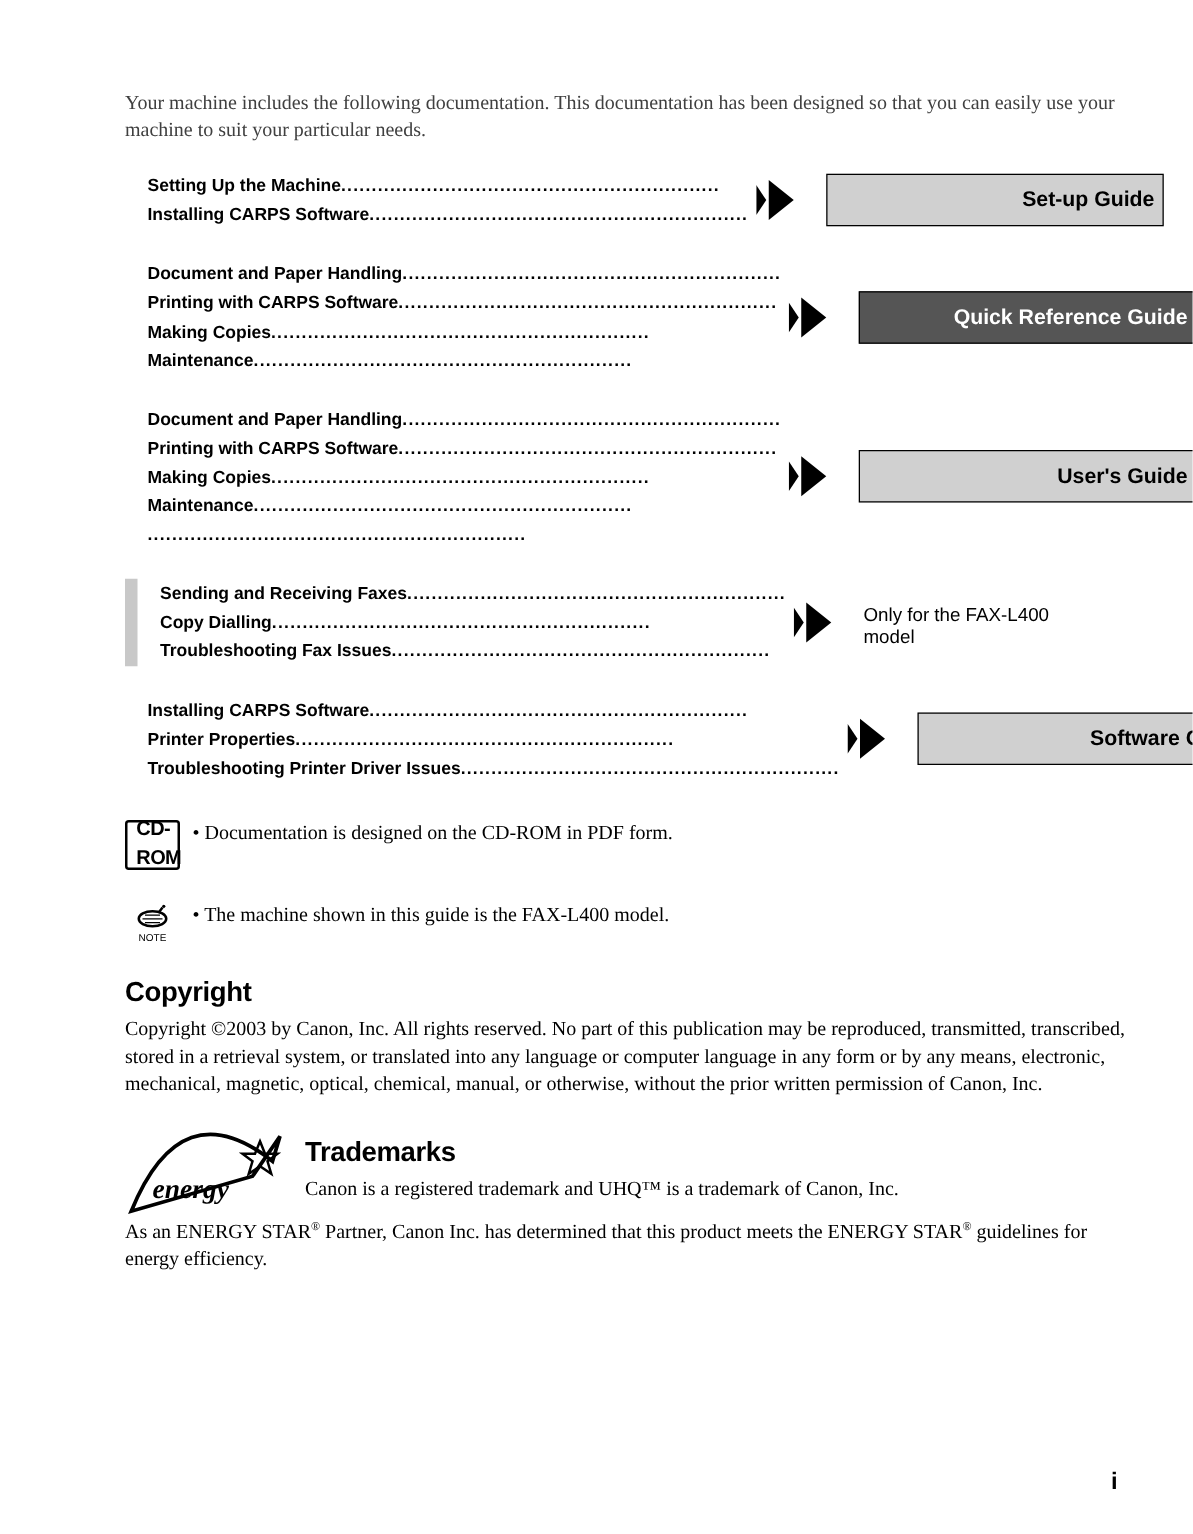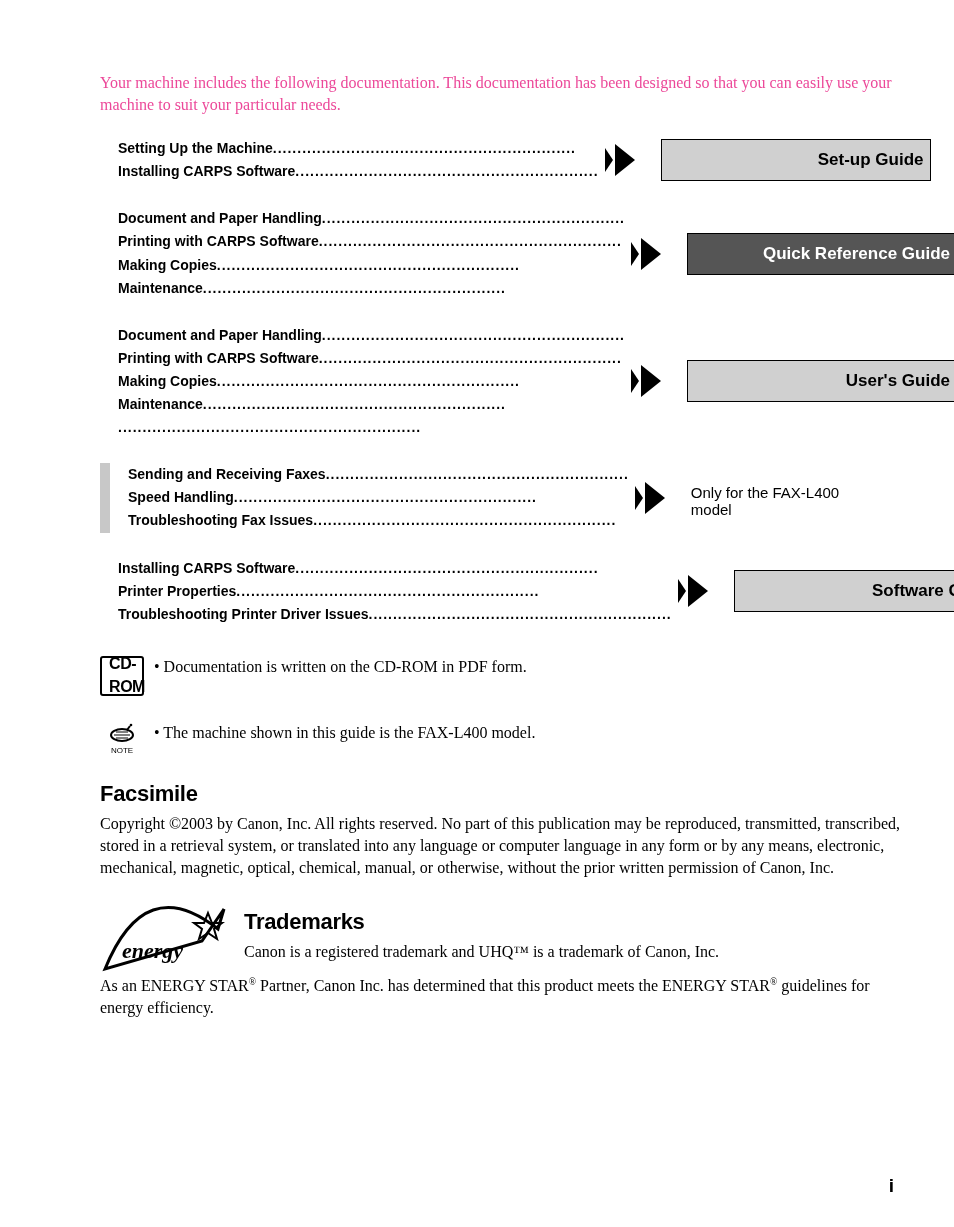--- a/index.html
+++ b/index.html
@@ -1,21 +1,21 @@
 <!DOCTYPE html>
 <html><head>
 <meta charset="utf-8">
 <style>
   html,body{margin:0;padding:0;background:#fff;color:#000;font-family:"Times New Roman",Times,serif;}
   .page{width:954px;height:1227px;position:relative;box-sizing:border-box;padding:60px 50px 60px 80px;}
   
   .heading-bar{display:flex;align-items:center;margin-bottom:14px;}
   .heading-bar .accent{width:20px;height:36px;background:#4d4d4d;margin-right:10px;}
   .heading-bar .title{flex:1;background:#9a9a9a;height:36px;display:flex;align-items:center;color:#fff;font-family:Arial,Helvetica,sans-serif;font-weight:900;font-size:26px;padding-left:10px;letter-spacing:-0.5px;}
-  .intro{font-size:16px;line-height:1.35;margin:12px 0 22px 20px;color:#ec4899;}
+  .intro{font-size:16px;line-height:1.35;margin:12px 0 22px 20px;color:#404040;}
   
   .guides{margin-left:20px;margin-top:20px;}
   .guide-row{display:flex;align-items:center;margin-bottom:24px;}
   .guide-row .sidebar{width:10px;align-self:stretch;background:#c8c8c8;margin-right:18px;}
   .guide-row .topics{flex:0 0 390px;font-family:Arial,Helvetica,sans-serif;font-weight:700;font-size:14px;line-height:1.65;}
   .guide-row .topics .topic{display:flex;}
   .guide-row .topics .topic .label{white-space:nowrap;}
   .guide-row .topics .topic .dots{flex:1;overflow:hidden;white-space:nowrap;letter-spacing:1px;}
   .guide-row .arrow{flex:0 0 48px;display:flex;justify-content:center;align-items:center;}
   .guide-row .arrow svg{width:36px;}
@@ -140,21 +140,21 @@
         </div>
       </div>
       <div class="guide-row">
         <div class="sidebar"></div>
         <div class="topics">
           <div class="topic">
             <span class="label">Sending and Receiving Faxes</span>
             <span class="dots">..............................................................</span>
           </div>
           <div class="topic">
-            <span class="label">Speed Handling</span>
+            <span class="label">Copy Dialling</span>
             <span class="dots">..............................................................</span>
           </div>
           <div class="topic">
             <span class="label">Troubleshooting Fax Issues</span>
             <span class="dots">..............................................................</span>
           </div>
         </div>
         <div class="arrow">
           <svg viewBox="0 0 36 36">
             <polygon points="0,6 8,18 0,30" fill="#000"></polygon>
@@ -198,38 +198,38 @@
     <div class="note-row">
       <div class="icon-col">
         <div class="cd-box">
           <svg viewBox="0 0 24 14">
               <path d="M2 13 A10 10 0 0 1 22 13" fill="none" stroke="#000" stroke-width="2"></path>
               <circle cx="12" cy="13" r="2" fill="none" stroke="#000" stroke-width="1.5"></circle>
             </svg>
           <span class="txt">CD-ROM</span>
         </div>
       </div>
-      <div class="txt">• <span>Documentation is written on the CD-ROM in PDF form.</span></div>
+      <div class="txt">• <span>Documentation is designed on the CD-ROM in PDF form.</span></div>
     </div>
     <div class="note-row">
       <div class="icon-col">
         <svg width="26" height="22" viewBox="0 0 26 22">
           <ellipse cx="13" cy="13" rx="11" ry="6" fill="none" stroke="#000" stroke-width="2"></ellipse>
           <path d="M5 13 L21 13 M7 10 L19 10 M7 16 L19 16" stroke="#000" stroke-width="1"></path>
           <path d="M21 4 L18 8" stroke="#000" stroke-width="2"></path>
           <circle cx="22" cy="3" r="1.3" fill="#000"></circle>
         </svg>
         <span class="note-label">NOTE</span>
       </div>
       <div class="txt">• <span>The machine shown in this guide is the FAX-L400 model.</span></div>
     </div>
   </div>
 
   <div class="copyright-block">
-    <div class="subhead">Facsimile</div>
+    <div class="subhead">Copyright</div>
     <p class="body">Copyright ©2003 by Canon, Inc. All rights reserved. No part of this publication may be reproduced, transmitted, transcribed, stored in a retrieval system, or translated into any language or computer language in any form or by any means, electronic, mechanical, magnetic, optical, chemical, manual, or otherwise, without the prior written permission of Canon, Inc.</p>
   </div>
 
   <div class="trademarks-block">
     <div class="energy-star">
       <svg viewBox="0 0 130 84">
         <path d="M5 78 Q45 -20 118 38 L124 18 L102 50 L5 78 Z" fill="none" stroke="#000" stroke-width="3"></path>
         <polygon points="108,22 112,32 122,32 114,38 117,48 108,42 99,48 102,38 94,32 104,32" fill="none" stroke="#000" stroke-width="2"></polygon>
         <text x="22" y="67" font-family="cursive" font-style="italic" font-size="22" font-weight="bold">energy</text>
       </svg>

